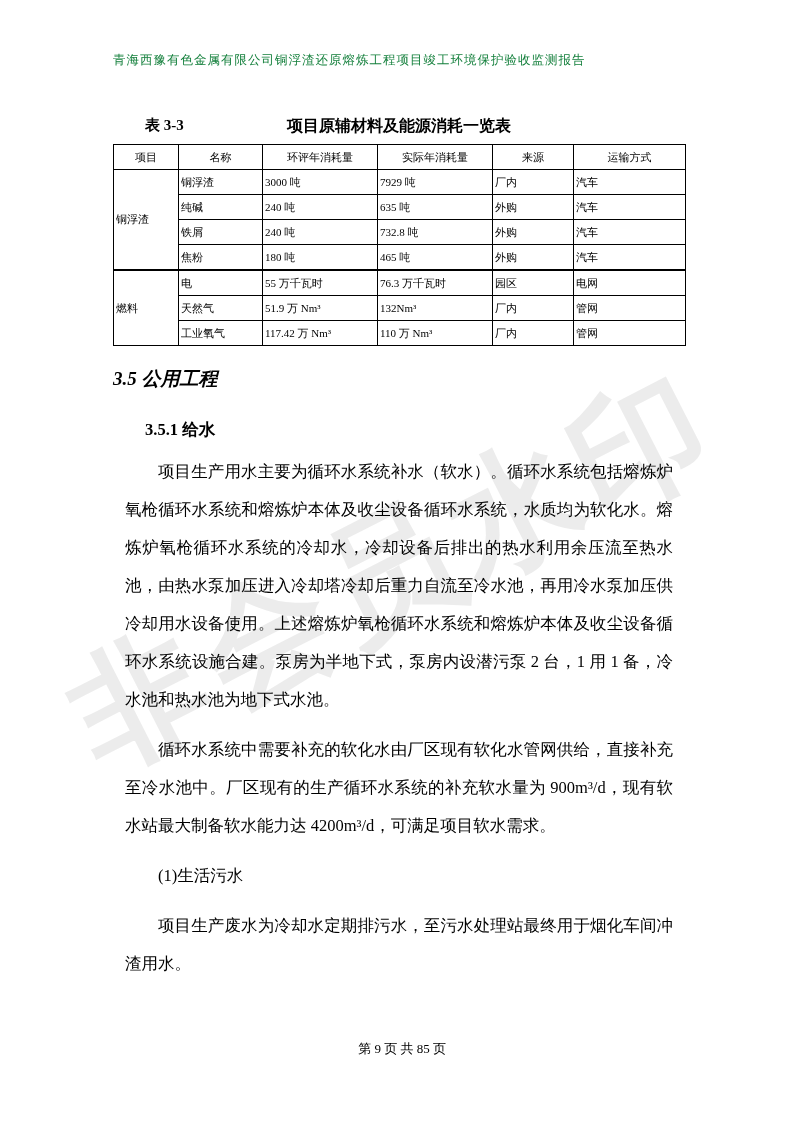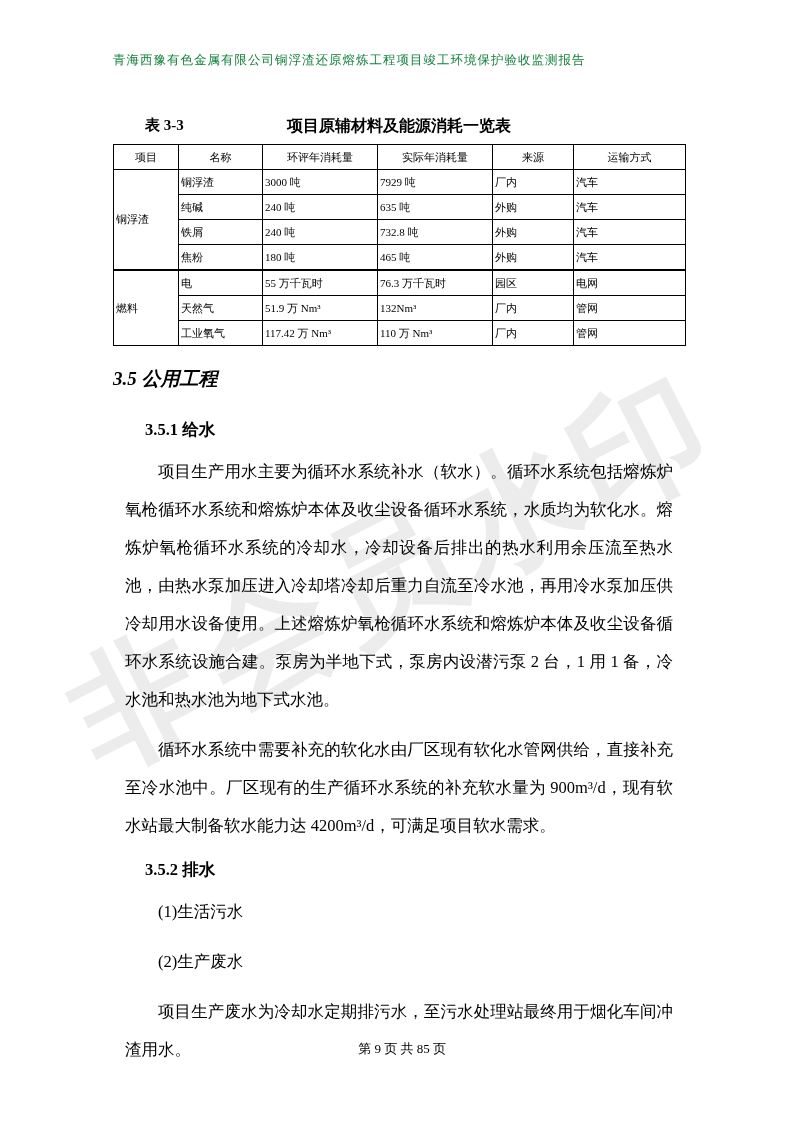--- a/index.html
+++ b/index.html
@@ -186,22 +186,20 @@
         </tr>
       </tbody>
     </table>
 
     <div class="h2">3.5 公用工程</div>
 
     <div class="h3">3.5.1 给水</div>
     <p class="para">项目生产用水主要为循环水系统补水（软水）。循环水系统包括熔炼炉氧枪循环水系统和熔炼炉本体及收尘设备循环水系统，水质均为软化水。熔炼炉氧枪循环水系统的冷却水，冷却设备后排出的热水利用余压流至热水池，由热水泵加压进入冷却塔冷却后重力自流至冷水池，再用冷水泵加压供冷却用水设备使用。上述熔炼炉氧枪循环水系统和熔炼炉本体及收尘设备循环水系统设施合建。泵房为半地下式，泵房内设潜污泵 2 台，1 用 1 备，冷水池和热水池为地下式水池。</p>
     <p class="para">循环水系统中需要补充的软化水由厂区现有软化水管网供给，直接补充至冷水池中。厂区现有的生产循环水系统的补充软水量为 900m³/d，现有软水站最大制备软水能力达 4200m³/d，可满足项目软水需求。</p>
 
-    <div class="h3" style="margin-top:14px;">3.5.2 排水</div>
     <p class="para">(1)生活污水</p>
-    <p class="para">(2)生产废水</p>
     <p class="para">项目生产废水为冷却水定期排污水，至污水处理站最终用于烟化车间冲渣用水。</p>
 
   </div>
 
   <div class="footer">第 9 页 共 85 页</div>
 
 </div>
 
 </body></html>

